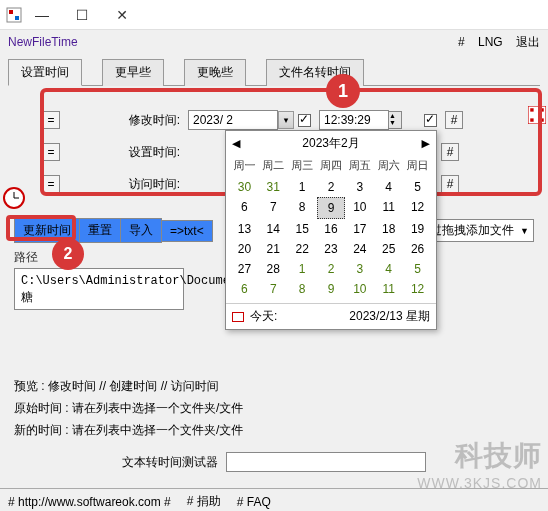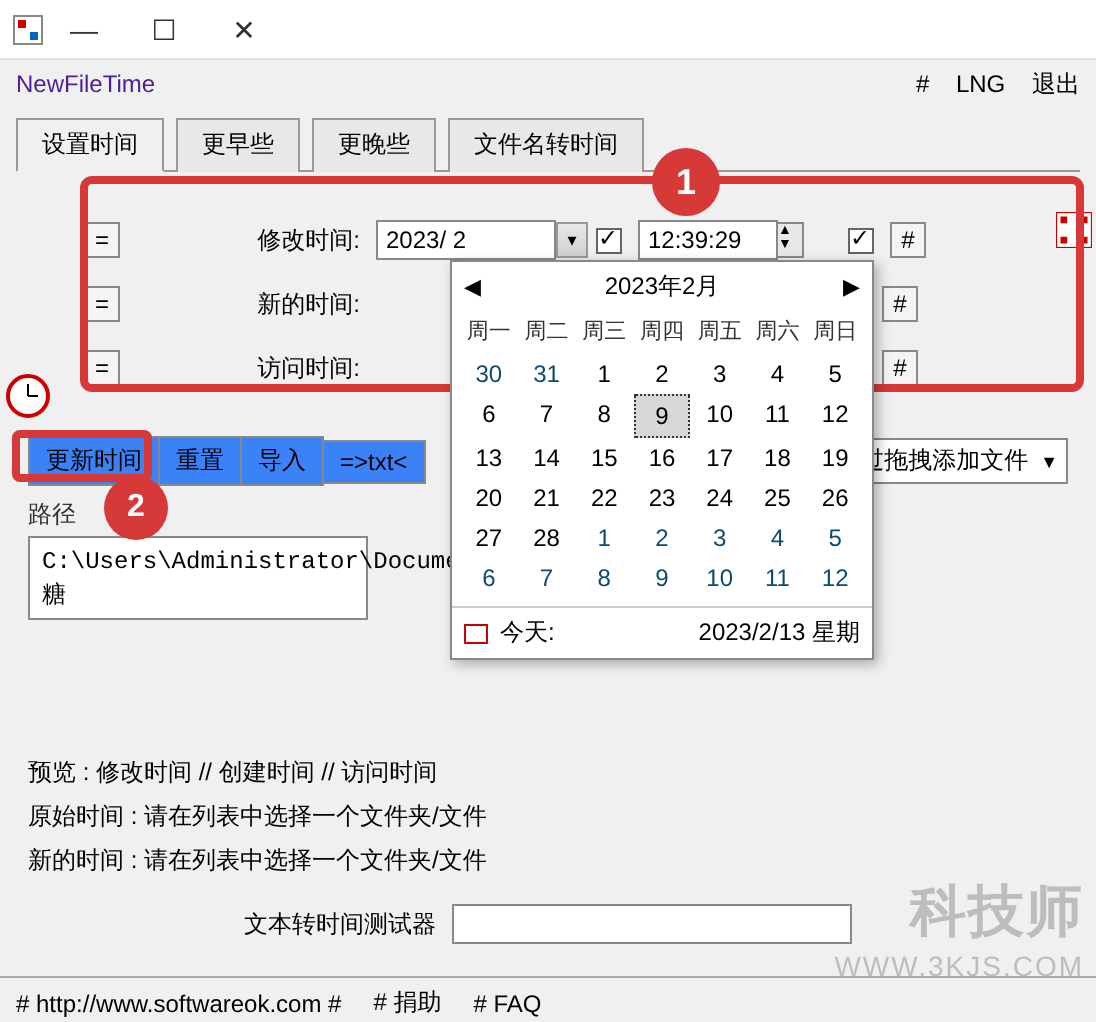--- a/index.html
+++ b/index.html
@@ -8,21 +8,21 @@
 .titlebar { height: 30px; background: #fff; display: flex; align-items: center; padding: 0 6px; border-bottom: 1px solid #e0e0e0; }
 .titlebar .title { font-size: 12px; color: #333; flex: 1; }
 .win-btns { display: flex; }
 .win-btn { width: 40px; height: 28px; display: flex; align-items: center; justify-content: center; font-size: 14px; color: #333; }
 
 .menubar { height: 24px; background: #f0f0f0; display: flex; align-items: center; padding: 0 8px; font-size: 12px; justify-content: space-between; }
 .menubar .app-name { color: #4c1d95; }
 .menubar .rbtns span { margin-left: 10px; }
 
 .tabs { display: flex; border-bottom: 1px solid #999; margin: 4px 8px 0; font-size: 12px; }
-.tab { padding: 4px 12px; border: 1px solid #999; border-bottom: none; margin-right: 6px; background: #e8e8e8; position: relative; top: 1px; }
+.tab { padding: 4px 12px; border: 1px solid #999; border-bottom: none; margin-right: 20px; background: #e8e8e8; position: relative; top: 1px; }
 .tab.active { background: #f0f0f0; border-bottom: 1px solid #f0f0f0; }
 
 .content { position: relative; padding: 10px 14px; font-size: 12px; }
 
 .redbox1 { position: absolute; left: 40px; top: 88px; width: 502px; height: 108px; border: 4px solid #d73838; border-radius: 6px; z-index: 2; pointer-events: none; }
 .callout1 { position: absolute; left: 326px; top: 74px; width: 34px; height: 34px; background: #d73838; border-radius: 50%; color: #fff; display: flex; align-items: center; justify-content: center; font-size: 18px; font-weight: bold; z-index: 10; }
 .redbox2 { position: absolute; left: 6px; top: 215px; width: 70px; height: 26px; border: 4px solid #d73838; border-radius: 4px; z-index: 5; pointer-events: none; }
 .callout2 { position: absolute; left: 52px; top: 238px; width: 32px; height: 32px; background: #d73838; border-radius: 50%; color: #fff; display: flex; align-items: center; justify-content: center; font-size: 16px; font-weight: bold; z-index: 10; }
 
 .timerow { display: flex; align-items: center; height: 28px; margin-bottom: 4px; margin-left: 28px; }
@@ -55,21 +55,21 @@
 .footer1 { margin-top: 6px; border-top: 1px solid #aaa; padding: 4px 8px; font-size: 12px; display: flex; align-items: center; gap: 16px; }
 
 .calendar { position: absolute; left: 225px; top: 130px; width: 212px; background: #fff; border: 1px solid #888; box-shadow: 2px 2px 6px rgba(0,0,0,.3); z-index: 20; font-size: 12px; }
 .cal-head { display: flex; align-items: center; justify-content: space-between; padding: 4px 6px; }
 .cal-title { font-weight: normal; }
 .cal-nav { font-size: 11px; }
 .cal-days { display: grid; grid-template-columns: repeat(7,1fr); text-align: center; padding: 0 4px; }
 .cal-dow { color: #333; padding: 2px 0; font-size: 11px; }
 .cal-grid { display: grid; grid-template-columns: repeat(7,1fr); text-align: center; padding: 2px 4px 4px; }
 .cal-cell { padding: 3px 0; font-size: 12px; }
-.cal-cell.other { color: #0c4a6e; }
+.cal-cell.other { color: #4d7c0f; }
 .cal-cell.sel { border: 1px dotted #333; background: #d8d8d8; }
 .cal-foot { border-top: 1px solid #ccc; display: flex; align-items: center; padding: 4px 6px; gap: 6px; }
 .today-box { width: 12px; height: 10px; border: 1px solid #c00; display: inline-block; }
 
 .watermark { position: absolute; right: 6px; bottom: 20px; text-align: right; color: #bdbdbd; letter-spacing: 1px; z-index: 1; pointer-events: none; }
 .wm1 { font-size: 28px; font-weight: bold; }
 .wm2 { font-size: 14px; }
 
 svg.app-ico { width: 16px; height: 16px; }
 </style>
@@ -127,21 +127,21 @@
         <div>▲</div>
         <div>▼</div>
       </div>
     <span style="width:18px"></span>
     <span class="chk checked"></span>
     <div class="hashbtn">#</div>
   </div>
 
   <div class="timerow">
     <div class="eqbtn">=</div>
-    <div class="rowlabel">新的时间:</div>
+    <div class="rowlabel">设置时间:</div>
     <div style="width:228px"></div>
     <span class="chk checked"></span>
     <div class="hashbtn">#</div>
   </div>
 
   <div class="timerow">
     <div class="eqbtn">=</div>
     <div class="rowlabel">访问时间:</div>
     <div style="width:228px"></div>
     <span class="chk checked"></span>

